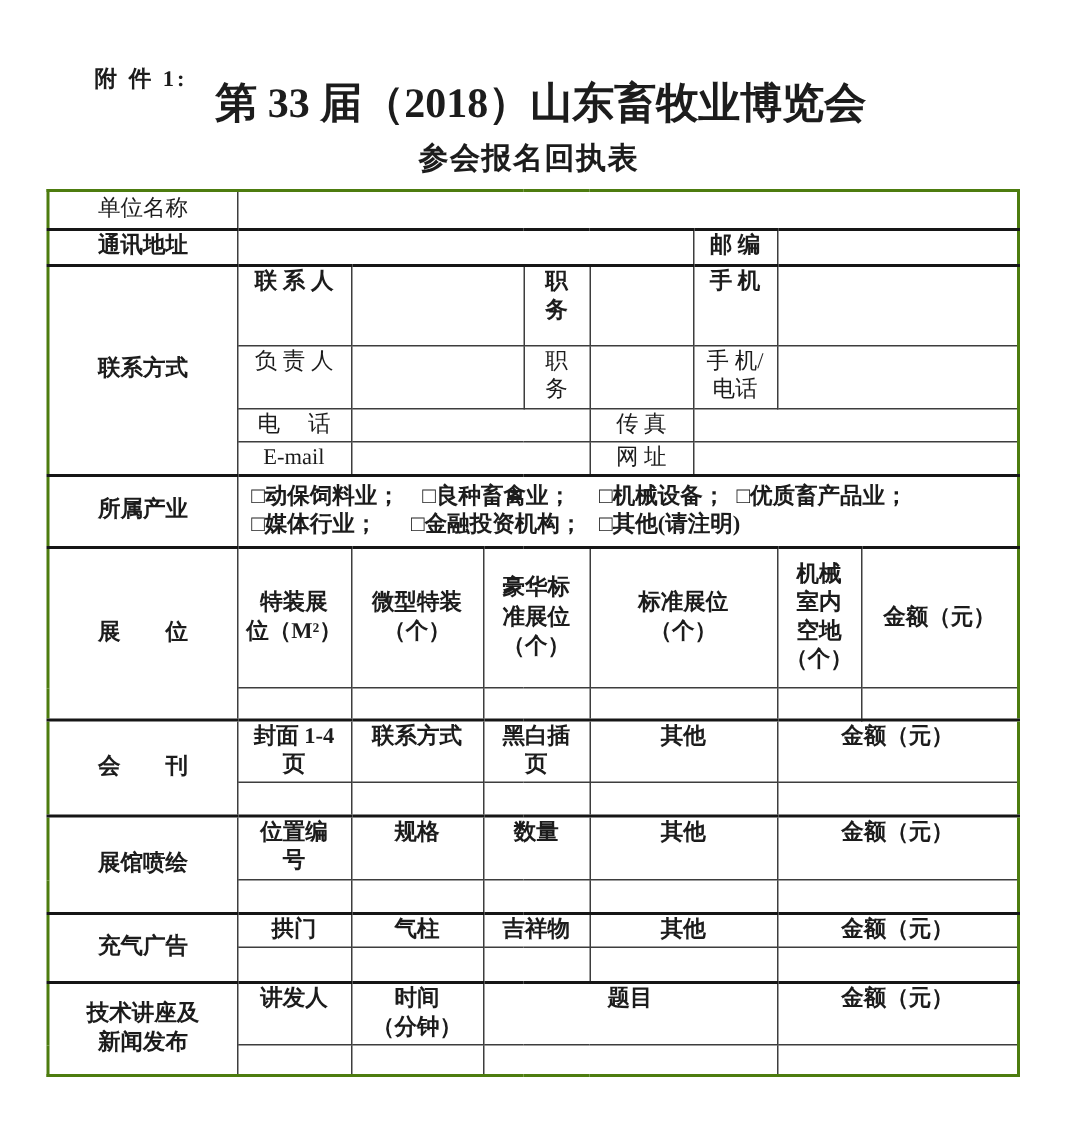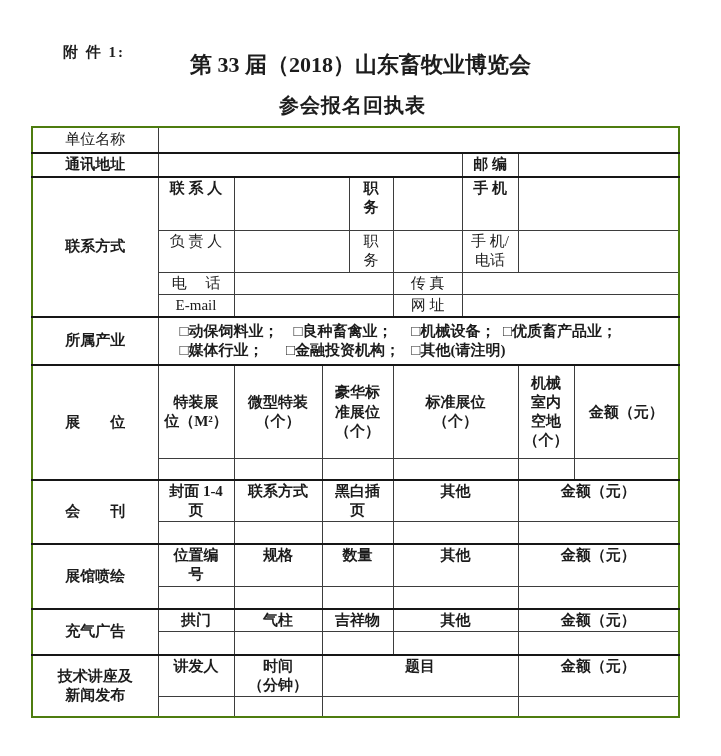--- a/index.html
+++ b/index.html
@@ -7,21 +7,21 @@
     width:721px;height:756px;position:relative;overflow:hidden;
     font-family:"Liberation Serif","DejaVu Serif",serif;
     color:#1c1c1c;
   }
   .attachment{
     position:absolute;left:63px;top:11px;
     font-size:15px;font-weight:bold;letter-spacing:2px;margin-top:32px;
   }
   .title{
     position:absolute;top:50px;left:0;width:721px;
-    text-align:center;font-size:22px;font-weight:bold;
+    text-align:center;font-size:28px;font-weight:bold;
   }
   .subtitle{
     position:absolute;top:92px;left:0;width:705px;
     text-align:center;font-size:20px;font-weight:bold;letter-spacing:1px;
   }
   table.form{
     position:absolute;left:31px;top:126px;
     width:647px;table-layout:fixed;border-collapse:collapse;
     border:2px solid #4d7c0f;
   }
@@ -32,21 +32,21 @@
     line-height:1.28;
     vertical-align:top;
     text-align:center;
     white-space:pre-wrap;
     overflow:hidden;
     box-sizing:border-box;
   }
   tr.sec td{border-top:2px solid #161616;font-weight:bold;}
   td.lab{text-align:center;}
   td.vmid{vertical-align:middle;}
-  td.left{text-align:left;padding-left:21px;}
+  td.left{text-align:left;padding-left:9px;}
   tr.h26{height:26px}tr.h24{height:24px}tr.h53{height:53px}tr.h42{height:42px}
   tr.h21{height:21px}tr.h22{height:22px}tr.h48{height:48px}tr.h94{height:94px}
   tr.h43{height:43px}tr.h23{height:23px}tr.h40{height:40px}tr.h20{height:20px}
 </style>
 </head>
 <body>
 
 <div class="attachment">附 件 1:</div>
 <div class="title">第 33 届（2018）山东畜牧业博览会</div>
 <div class="subtitle">参会报名回执表</div>

